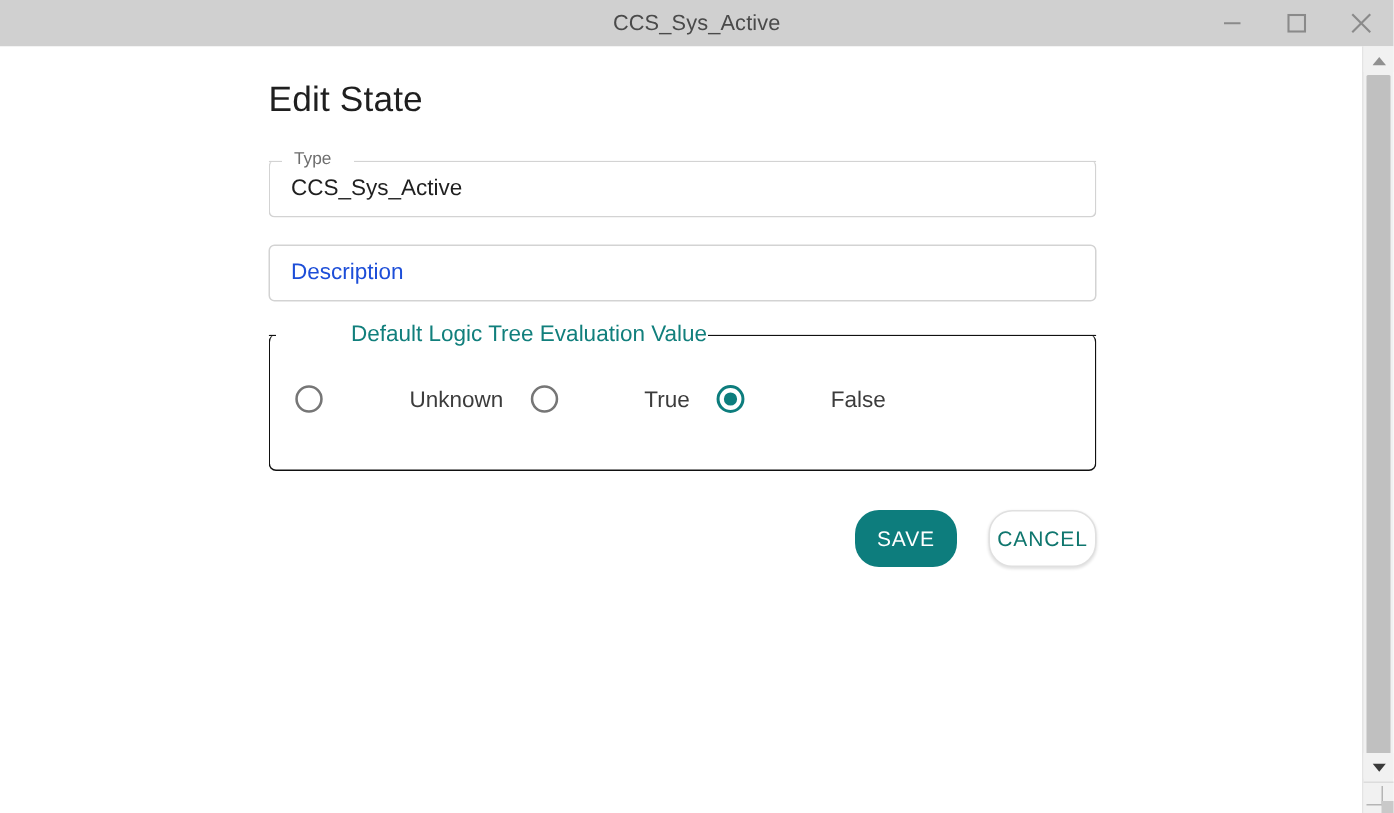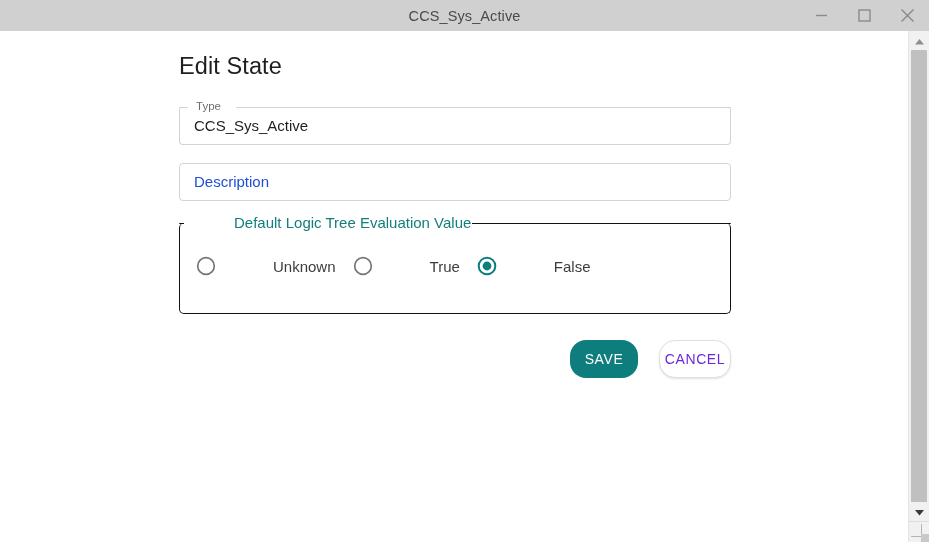--- a/index.html
+++ b/index.html
@@ -258,21 +258,21 @@
   .btn-save {
     width: 68px;
     background: #0d7d7d;
     color: #ffffff;
     border: none;
     margin-right: 21px;
   }
   .btn-cancel {
     width: 72px;
     background: #ffffff;
-    color: #6d28d9;
+    color: #0f766e;
     border: 1px solid #e0e0e0;
     box-shadow: 0 1px 2px rgba(0,0,0,0.12);
   }
 
   
   .scrollbar {
     position: absolute;
     right: 0;
     top: 31px;
     width: 21px;

